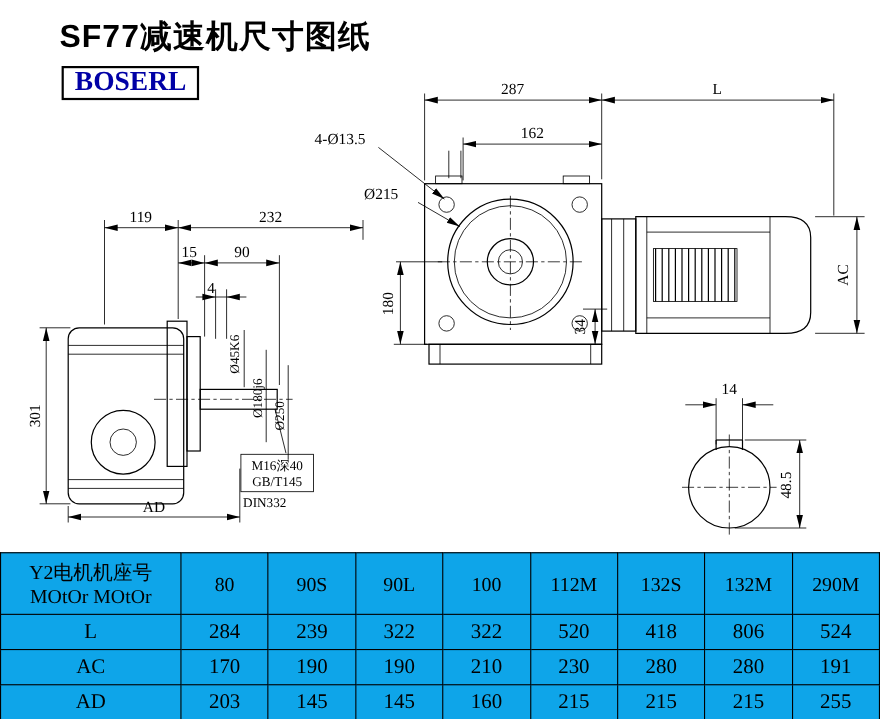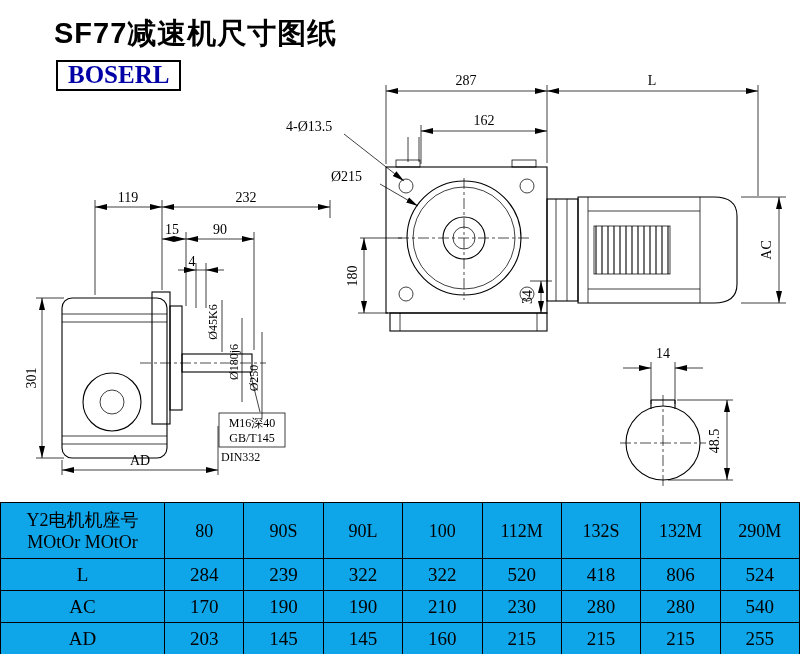--- a/index.html
+++ b/index.html
@@ -254,21 +254,21 @@
     </tr>
     <tr class="r">
       <th>AC</th>
       <td>170</td>
       <td>190</td>
       <td>190</td>
       <td>210</td>
       <td>230</td>
       <td>280</td>
       <td>280</td>
-      <td>540</td>
+      <td>191</td>
     </tr>
     <tr class="r">
       <th>AD</th>
       <td>203</td>
       <td>145</td>
       <td>145</td>
       <td>160</td>
       <td>215</td>
       <td>215</td>
       <td>215</td>

